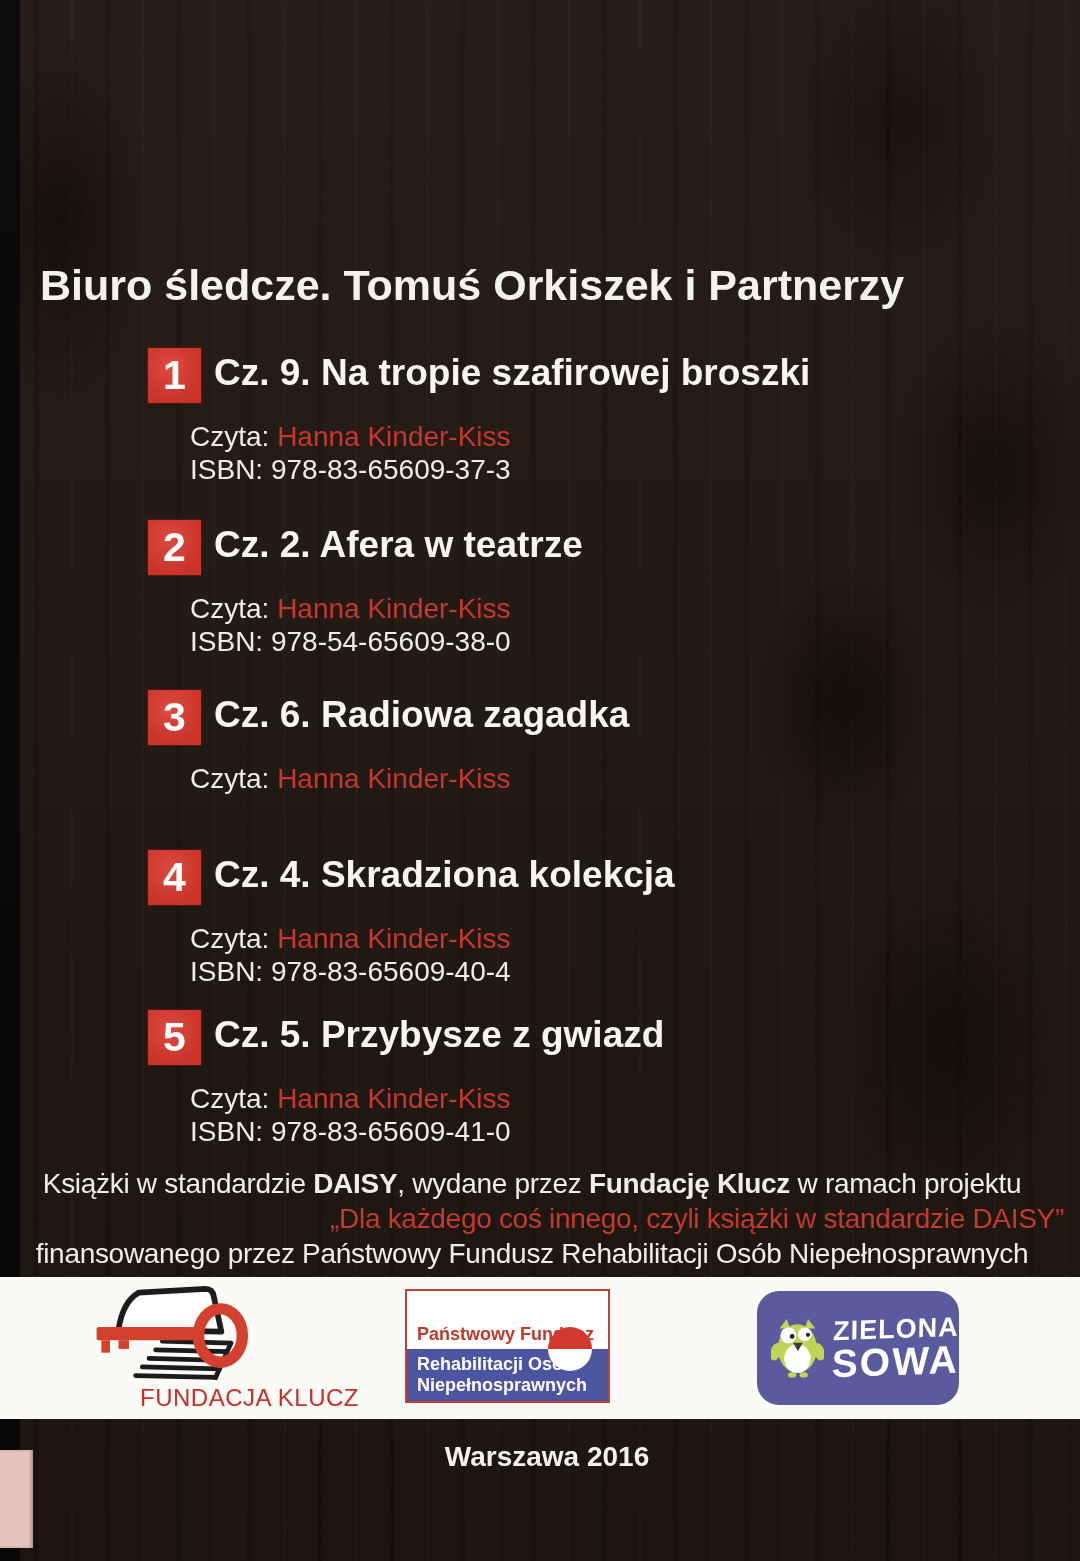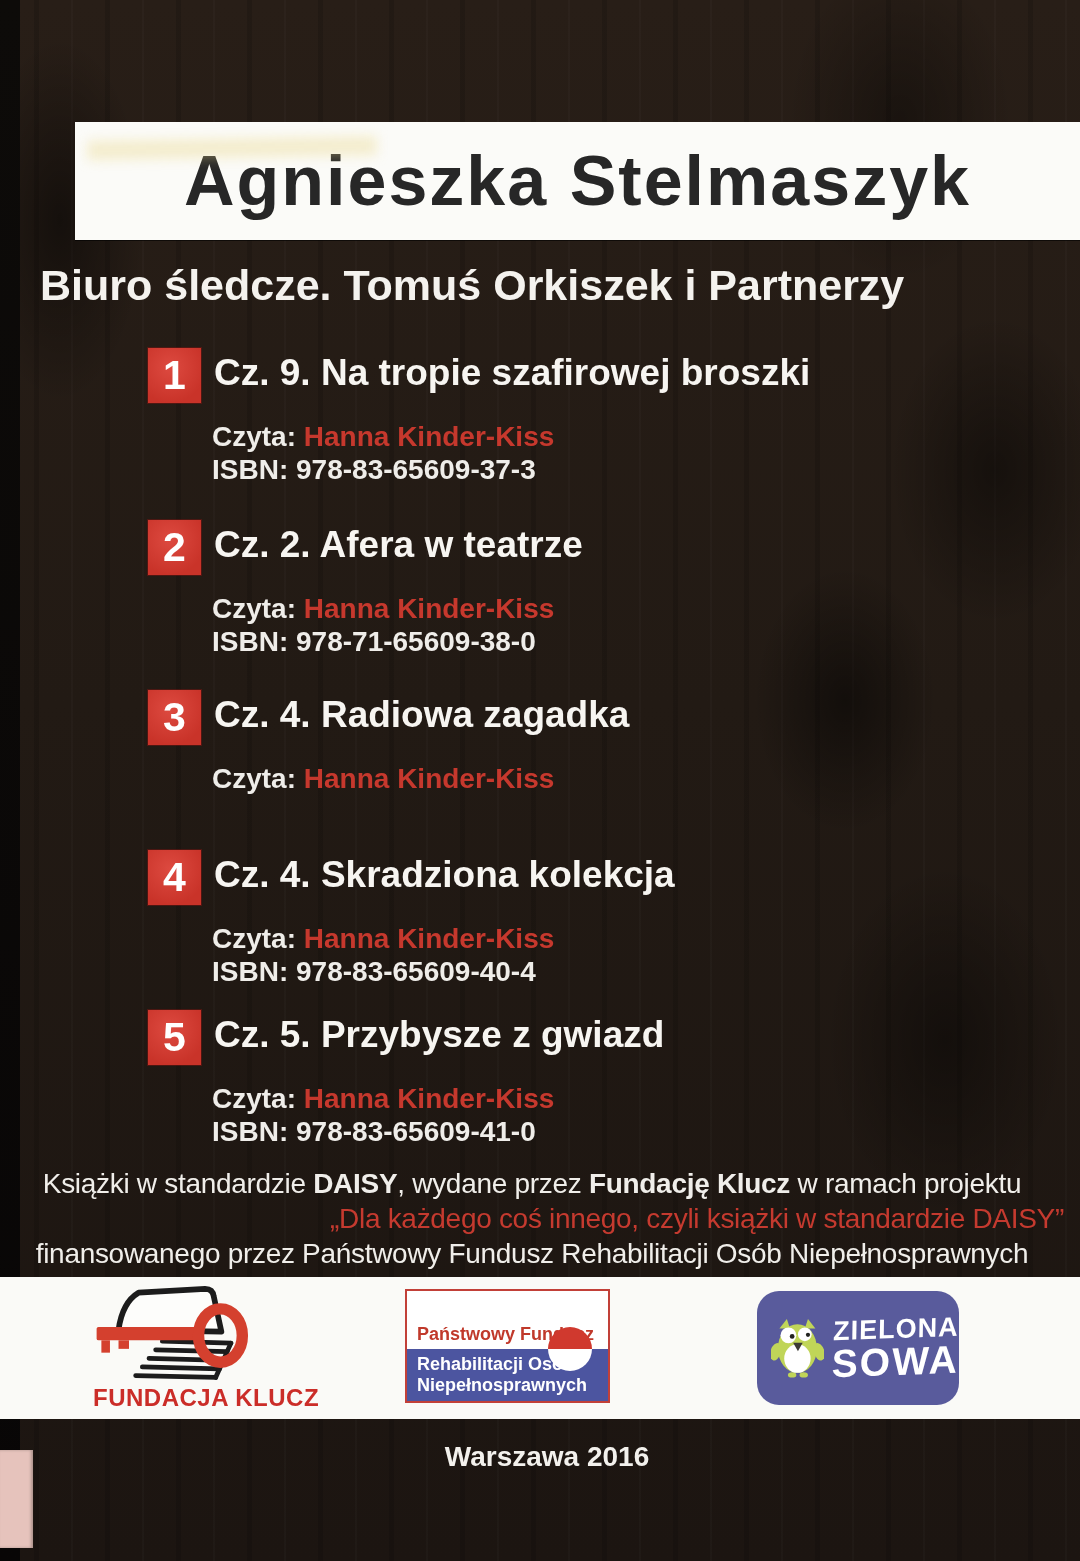--- a/index.html
+++ b/index.html
@@ -37,39 +37,39 @@
   
   .entry { position:absolute; left:148px; right:40px; }
   .entry-head { display:flex; align-items:flex-start; }
   .num-badge { width:53px; height:55px; flex:0 0 53px;
     background:radial-gradient(circle at 42% 35%, #dd4a40, #c93329 75%);
     color:#fff; font-size:41px; font-weight:bold;
     display:flex; align-items:center; justify-content:center;
     box-shadow:0 0 0 1px rgba(120,20,15,.5); }
   .entry-title { margin-left:13px; padding-top:4px; font-size:37px; font-weight:bold;
     color:#f7f5f1; white-space:nowrap; }
-  .entry-details { margin-left:64px; margin-top:17px; font-size:28px; line-height:33px;
-    color:#efede9;font-weight:bold; }
+  .entry-details { margin-left:42px; margin-top:17px; font-size:28px; line-height:33px;
+    color:#efede9; }
   .reader-name { color:#c6382d; }
 
   
   .footer-note { position:absolute; top:1166px; left:0; right:16px; text-align:center;
     font-size:28px; line-height:35px; color:#f0eeea; letter-spacing:-0.3px; }
   .fn-bold { font-weight:bold; }
   .fn-red { color:#c53a2f;text-align:right; }
 
   
   .logo-band { position:absolute; top:1277px; left:0; width:1080px; height:142px;
     background:#fafaf7; }
 
   
   .fk { position:absolute; left:93px; top:9px; width:172px; text-align:center; }
   .fk-icon { display:block; margin:0 auto; }
-  .fk-label { margin-top:-2px; font-size:24px; font-weight:700; color:#cb2d28;
-    letter-spacing:0.5px; white-space:nowrap; }
+  .fk-label { margin-top:-2px; font-size:24px; font-weight:400; color:#cb2d28;
+    letter-spacing:0.5px; white-space:nowrap;margin-left:47px; }
 
   
   .pfron { position:absolute; left:405px; top:12px; width:205px; height:114px;
     background:#fff; border:2px solid #c24038; }
   .pfron-top { position:absolute; left:0; top:0; right:0; height:58px; }
   .pfron-line1 { position:absolute; left:10px; bottom:4px; font-size:18px; font-weight:bold;
     color:#c0392b; white-space:nowrap; }
   .pfron-bottom { position:absolute; left:0; bottom:0; right:0; height:52px;
     background:#4c55a0; color:#fff; font-size:18px; font-weight:bold; line-height:21px;
     padding:5px 0 0 10px; }
@@ -96,24 +96,20 @@
   .sticker { position:absolute; left:0; top:1450px; width:33px; height:98px;
     background:#e6c3bc; box-shadow:inset -2px 0 3px rgba(0,0,0,.25); }
 </style>
 </head>
 <body>
 
 <div class="scan">
 
   <div class="left-strip"></div>
 
-  <div class="banner">
-    <div class="banner-smudge"></div>
-    <div class="author">Agnieszka Stelmaszyk</div>
-  </div>
 
   <div class="series">Biuro śledcze. Tomuś Orkiszek i Partnerzy</div>
 
   <div class="entry" style="top:348px">
     <div class="entry-head">
       <div class="num-badge">1</div>
       <div class="entry-title">Cz. 9. Na tropie szafirowej broszki</div>
     </div>
     <div class="entry-details">
       <div><span>Czyta:</span> <span class="reader-name">Hanna Kinder-Kiss</span></div>
@@ -121,28 +117,28 @@
     </div>
   </div>
 
   <div class="entry" style="top:520px">
     <div class="entry-head">
       <div class="num-badge">2</div>
       <div class="entry-title">Cz. 2. Afera w teatrze</div>
     </div>
     <div class="entry-details">
       <div><span>Czyta:</span> <span class="reader-name">Hanna Kinder-Kiss</span></div>
-      <div><span>ISBN:</span> <span>978-71-65609-38-0</span></div>
+      <div><span>ISBN:</span> <span>978-54-65609-38-0</span></div>
     </div>
   </div>
 
   <div class="entry" style="top:690px">
     <div class="entry-head">
       <div class="num-badge">3</div>
-      <div class="entry-title">Cz. 4. Radiowa zagadka</div>
+      <div class="entry-title">Cz. 6. Radiowa zagadka</div>
     </div>
     <div class="entry-details">
       <div><span>Czyta:</span> <span class="reader-name">Hanna Kinder-Kiss</span></div>
     </div>
   </div>
 
   <div class="entry" style="top:850px">
     <div class="entry-head">
       <div class="num-badge">4</div>
       <div class="entry-title">Cz. 4. Skradziona kolekcja</div>

